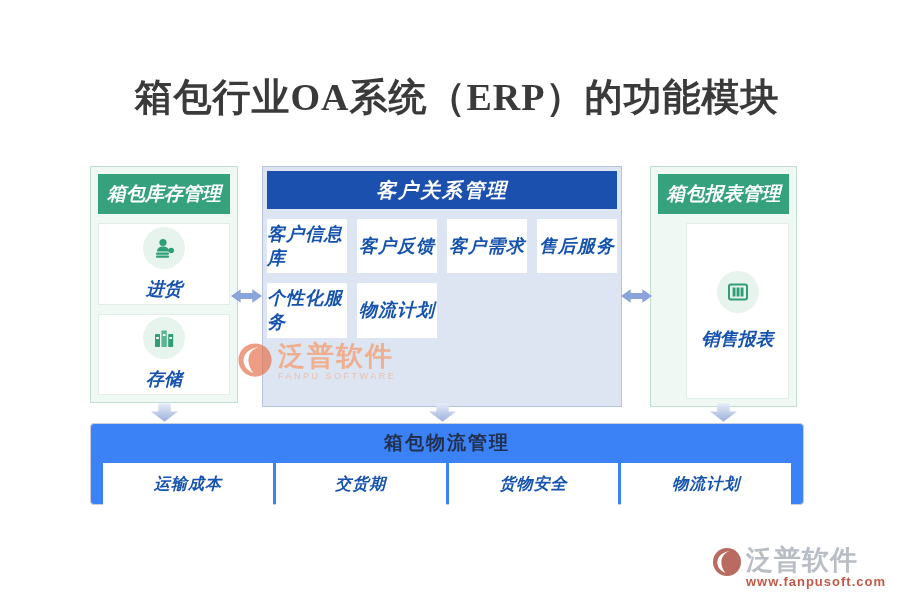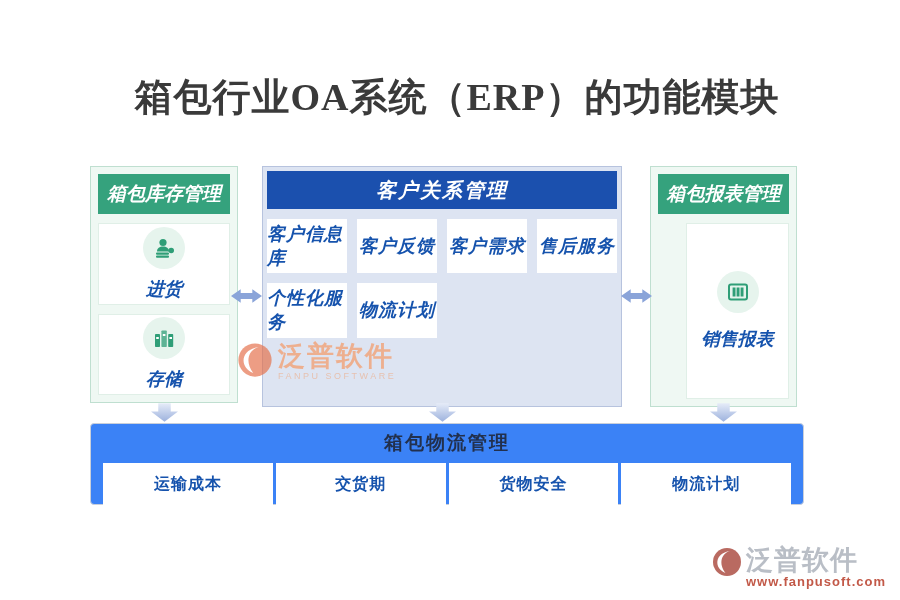--- a/index.html
+++ b/index.html
@@ -42,21 +42,21 @@
   
   .logistics{
     position:absolute;left:90px;top:423px;width:714px;height:82px;box-sizing:border-box;
     background:#3b82f6;border:1px solid #c9cfda;border-radius:4px;
   }
   .logistics-title{
     text-align:center;font-size:19px;font-weight:bold;color:#22304d;
     letter-spacing:2px;padding-top:6px;
   }
   .logistics-grid{
-    display:grid;grid-template-columns:repeat(4,1fr);gap:3px;margin:7px 12px 0 12px;height:42px;
+    display:grid;grid-template-columns:repeat(4,1fr);gap:3px;margin:7px 12px 0 12px;height:42px;font-style:italic;
   }
   .logistics-cell{
     background:#fff;display:flex;align-items:center;justify-content:center;
     color:#1653ad;font-weight:bold;font-size:16px;letter-spacing:1px;
   }
   
   .h-arrow{position:absolute;top:288px;width:31px;height:16px;}
   .v-arrow{position:absolute;top:403px;width:27px;height:19px;}
   
   .wm-center{

